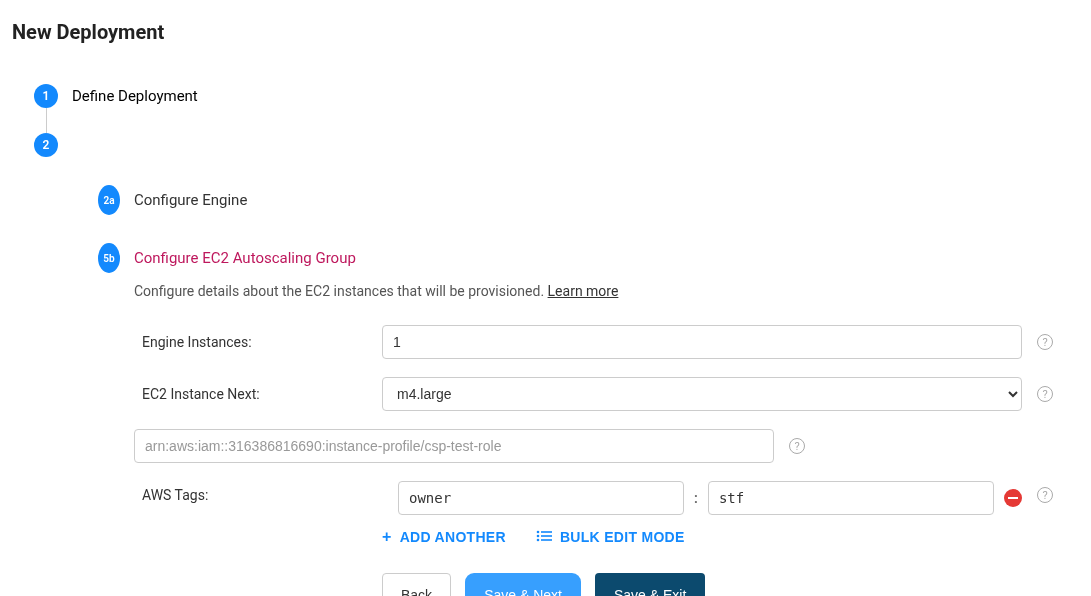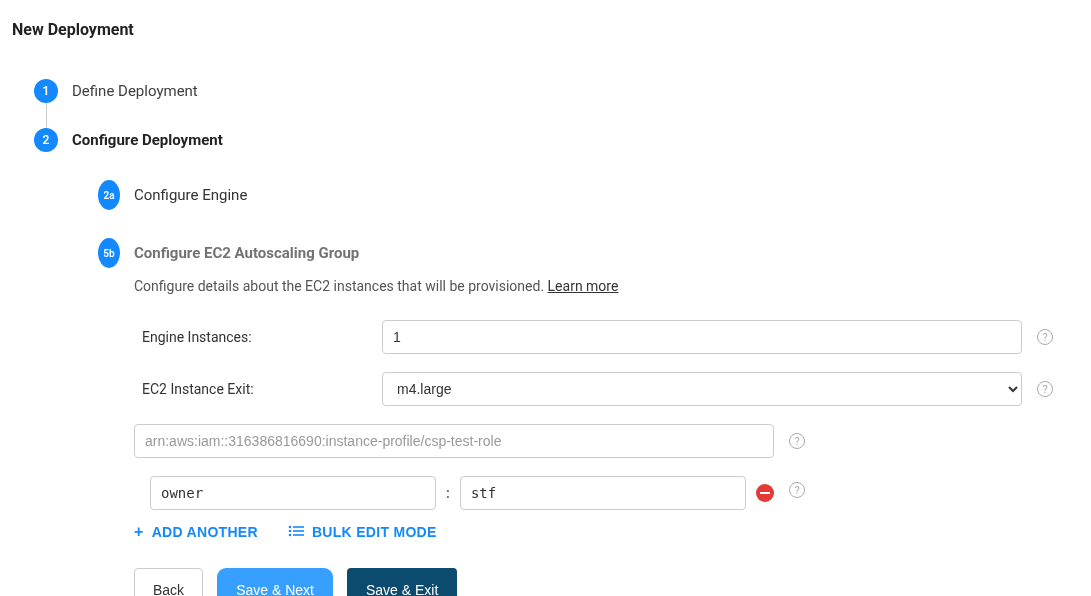--- a/index.html
+++ b/index.html
@@ -8,21 +8,21 @@
       padding: 0;
     }
     body {
       font-family: -apple-system, BlinkMacSystemFont, "Segoe UI", Roboto, Helvetica, Arial, sans-serif;
       font-size: 14px;
       color: #333;
       background: #fff;
       padding: 20px 12px;
     }
     .page-title {
-      font-size: 16px;
+      font-size: 20px;
       font-weight: 700;
       color: #222;
       margin-bottom: 40px;
     }
     .wizard {
       position: relative;
       margin-left: 22px;
     }
     .step {
       position: relative;
@@ -53,21 +53,21 @@
       color: #fff;
       font-size: 12px;
       font-weight: 600;
       display: flex;
       align-items: center;
       justify-content: center;
       flex-shrink: 0;
     }
     .step-label {
       font-size: 15px;
-      color: #404040;
+      color: #000000;
     }
     .step-label.active {
       font-weight: 700;
       color: #222;
     }
     .substeps {
       margin-left: 64px;
       margin-top: 28px;
     }
     .substep {
@@ -90,22 +90,22 @@
       display: flex;
       align-items: center;
       justify-content: center;
       flex-shrink: 0;
     }
     .substep-label {
       font-size: 15px;
       color: #333;
     }
     .substep-label.active {
-      font-weight: 700;
-      color: #737373;
+      font-weight: 400;
+      color: #be185d;
     }
     .substep-desc {
       margin-left: 36px;
       margin-top: 10px;
       color: #555;
       font-size: 14px;
     }
     .substep-desc a {
       color: #333;
       text-decoration: underline;
@@ -270,21 +270,20 @@
   <div class="step">
     <div class="step-header">
       <div class="step-badge">1</div>
       <div class="step-label">Define Deployment</div>
     </div>
   </div>
 
   <div class="step">
     <div class="step-header">
       <div class="step-badge">2</div>
-      <div class="step-label active">Configure Deployment</div>
     </div>
 
     <div class="step-body">
       <div class="substeps">
 
         <div class="substep">
           <div class="substep-header">
             <div class="substep-badge">2a</div>
             <div class="substep-label">Configure Engine</div>
           </div>
@@ -305,41 +304,42 @@
               <div class="form-label">Engine Instances:</div>
               <div class="form-control">
                 <input type="text" value="1" style="">
               </div>
               <div class="help-col">
                 <span class="help-icon">?</span>
               </div>
             </div>
 
             <div class="form-row">
-              <div class="form-label">EC2 Instance Exit:</div>
+              <div class="form-label">EC2 Instance Next:</div>
               <div class="form-control">
                 <select>
                   <option>m4.large</option>
                 </select>
               </div>
               <div class="help-col">
                 <span class="help-icon">?</span>
               </div>
             </div>
 
             <div class="form-row">
               <div class="form-control">
                 <input type="text" class="readonly" placeholder="arn:aws:iam::316386816690:instance-profile/csp-test-role" style="">
               </div>
               <div class="help-col">
                 <span class="help-icon">?</span>
               </div>
             </div>
 
             <div class="form-row" style="align-items:flex-start;">
+              <div class="form-label" style="padding-top:6px;">AWS Tags:</div>
               <div style="flex:1;max-width:640px;">
                 <div class="tags-row">
                   <input type="text" class="tag-key" value="owner" style="">
                   <span class="tag-sep">:</span>
                   <input type="text" class="tag-value" value="stf" style="">
                   <button class="remove-btn">
                     <svg width="10" height="2" viewBox="0 0 10 2">
                         <rect width="10" height="2" fill="#fff"></rect>
                       </svg>
                   </button>

